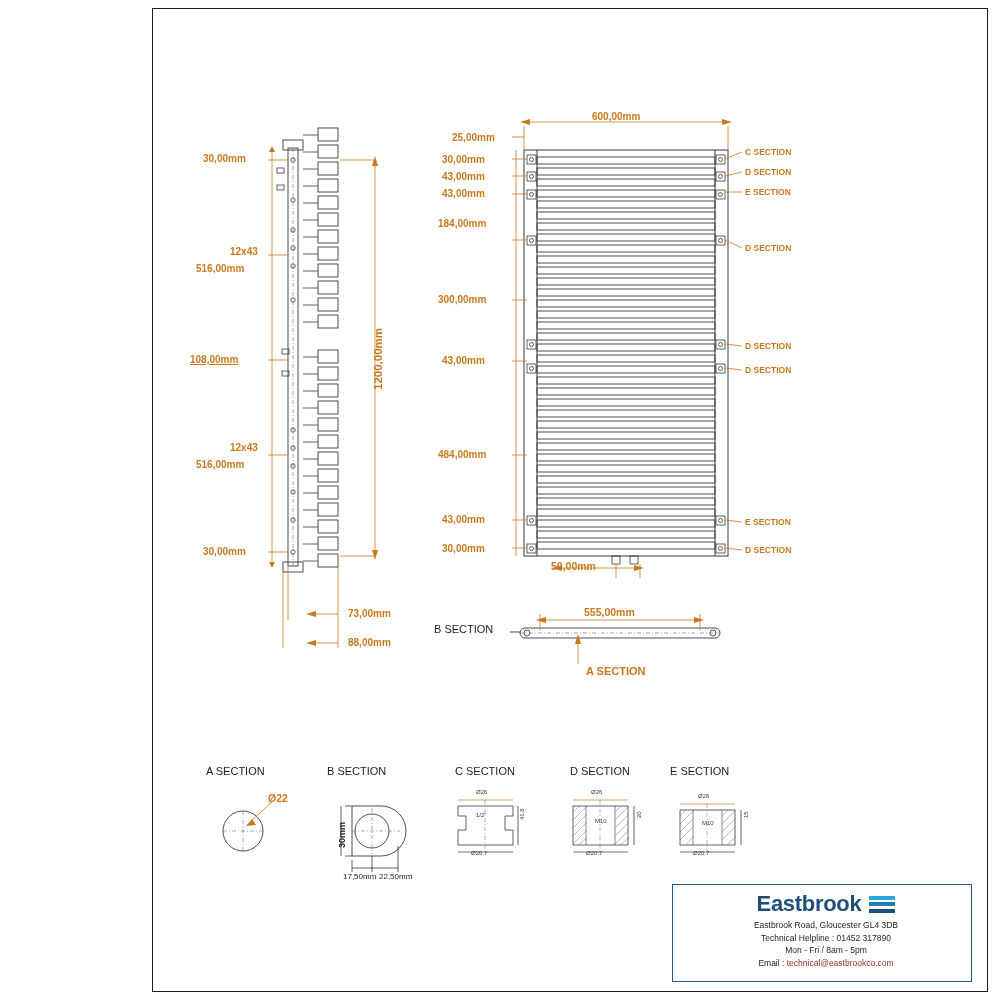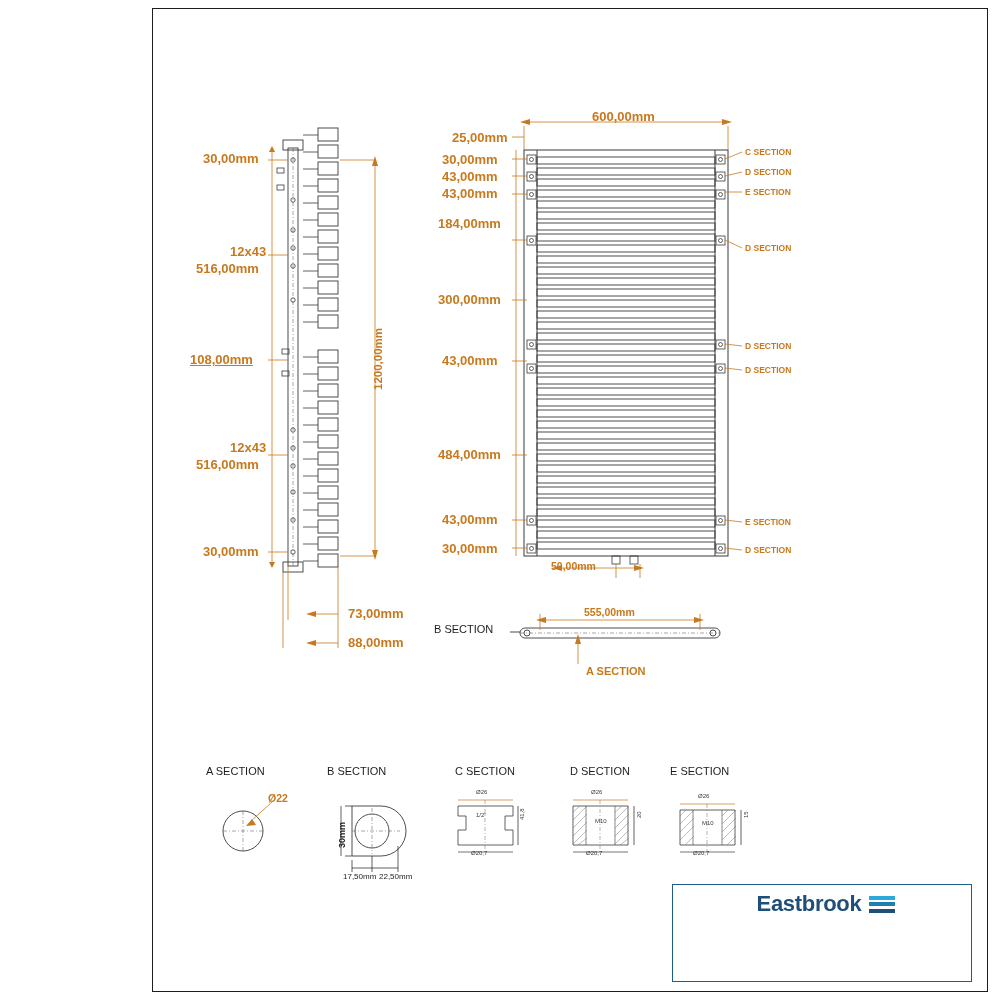--- a/index.html
+++ b/index.html
@@ -40,21 +40,21 @@
   .title-2 {
     font-size: 13.5px;
     font-weight: bold;
     color: #1d1d1d;
     line-height: 17px;
   }
   
   .dim {
     position: absolute;
     color: #c8791d;
-    font-size: 13px;
+    font-size: 10px;
     font-weight: bold;
     white-space: nowrap;
     line-height: 13px;
   }
   .dim.sm { font-size: 10.5px; }
   .sec {
     position: absolute;
     color: #c8791d;
     font-size: 8.5px;
     font-weight: bold;
@@ -574,15 +574,21 @@
 
   <div class="logo-box">
     <div class="logo-row">
       <div class="logo-word">Eastbrook</div>
       <div class="logo-bars">
           <i></i>
           <i></i>
           <i></i>
         </div>
     </div>
+    <div class="addr">
+      <div>Eastbrook Road, Gloucester GL4 3DB</div>
+      <div>Technical Helpline : 01452 317890</div>
+      <div>Mon - Fri / 8am - 5pm</div>
+      <div><span>Email : </span><a href="#">technical@eastbrookco.com</a></div>
+    </div>
   </div>
 
 </div>
 
 </body></html>

